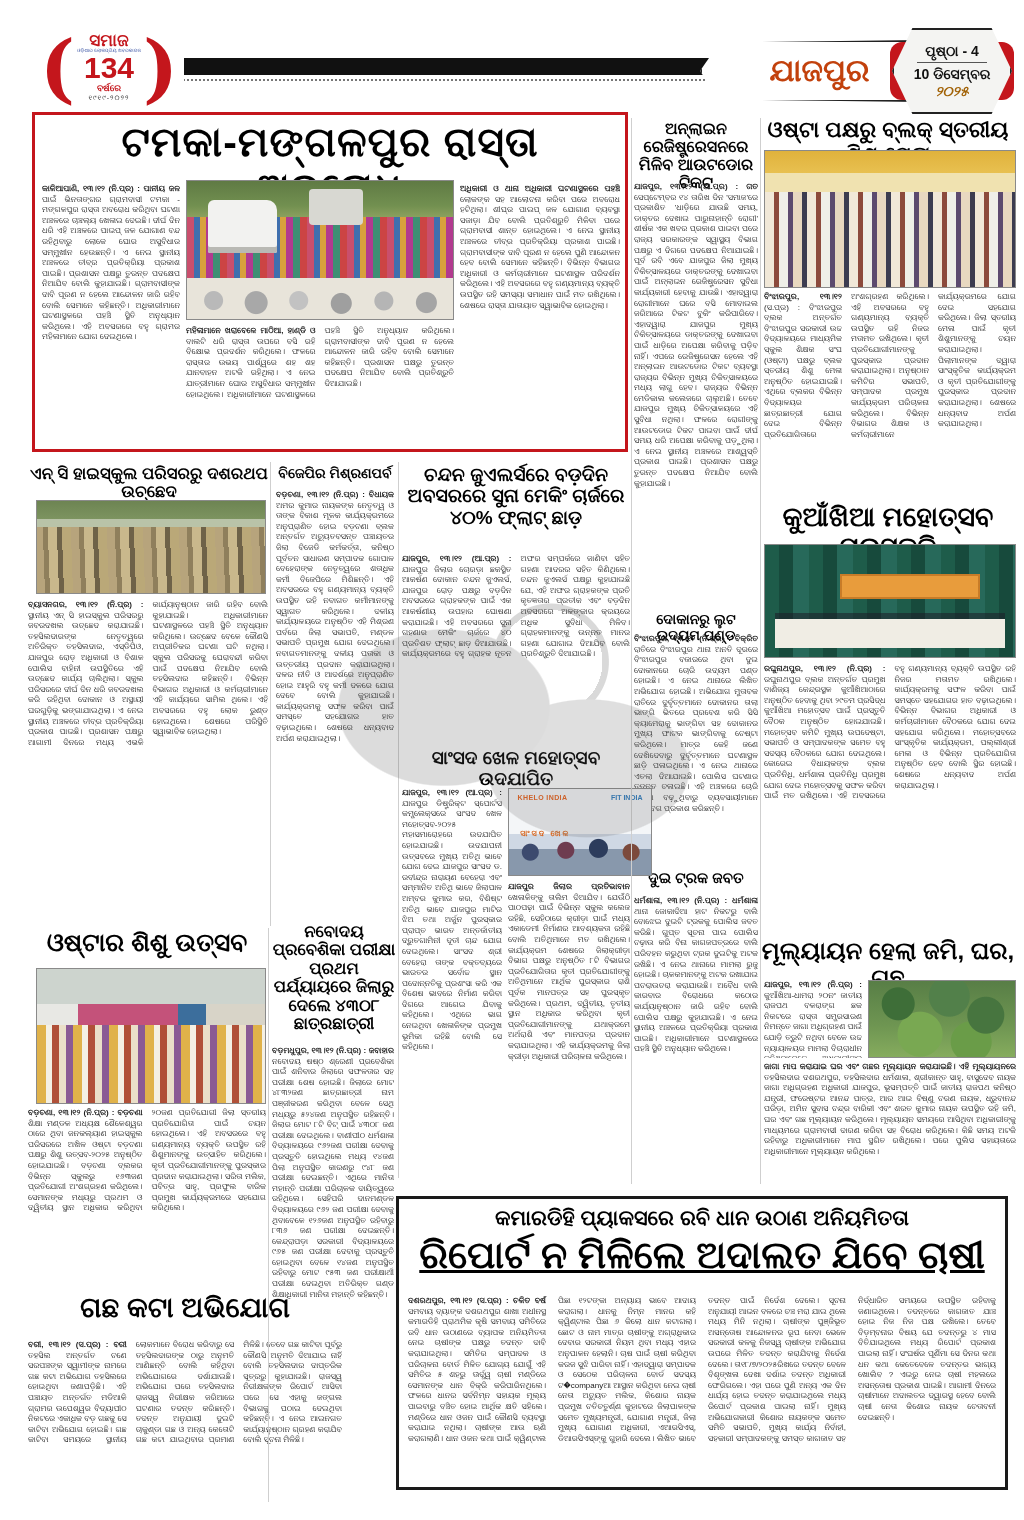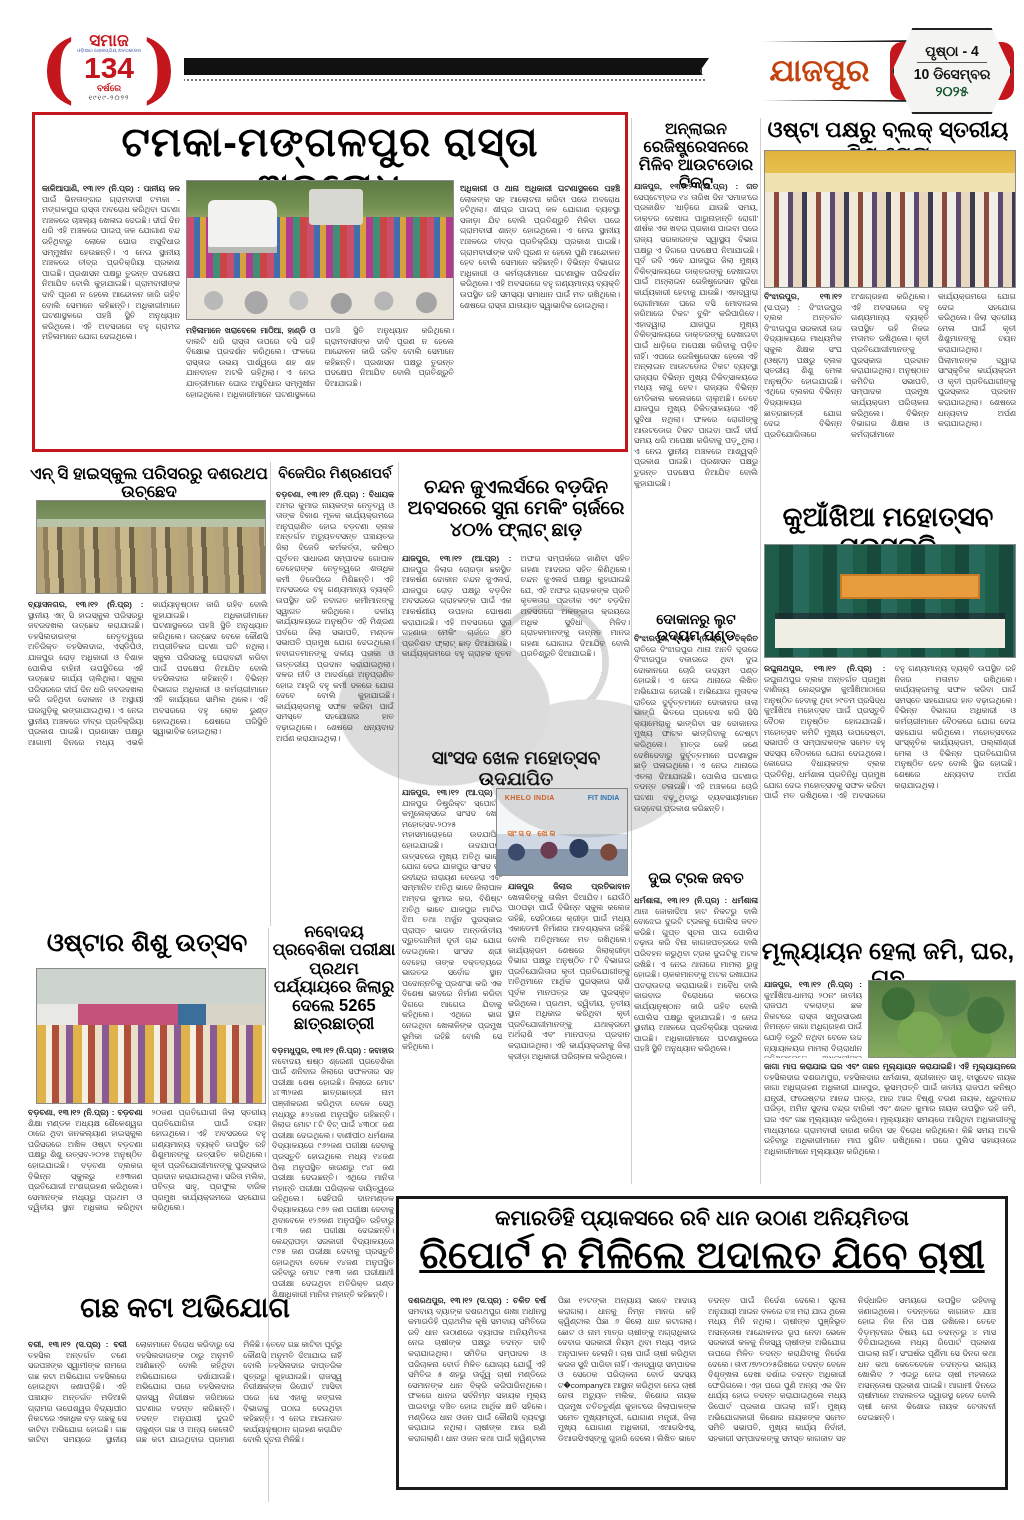--- a/index.html
+++ b/index.html
@@ -18,21 +18,21 @@
   .logo-yrs{color:#222;font-size:7px;letter-spacing:1px;line-height:9px;}
   #ed-banner{position:absolute;left:700px;top:40px;width:215px;height:58px;background:#fff;border:2px solid #222;
      clip-path:polygon(0 50%,9% 4%,100% 0,100% 100%,9% 96%);display:flex;align-items:center;justify-content:center;}
   #ed-banner span{font-size:31px;font-weight:bold;color:#c2410c;padding-left:20px;}
   #date-badge{position:absolute;left:888px;top:28px;width:128px;height:86px;}
   #date-badge .wing{position:absolute;top:14px;width:124px;height:58px;background:#c4161c;border-radius:12px;left:2px;}
   #date-badge .hex{position:absolute;left:4px;top:0;width:120px;height:86px;background:#f4f4f2;border:2px solid #222;box-sizing:border-box;
      clip-path:polygon(17% 0,83% 0,100% 50%,83% 100%,17% 100%,0 50%);display:flex;flex-direction:column;align-items:center;justify-content:center;}
   .badge-page{font-size:14px;font-weight:bold;color:#111;border-bottom:1px solid #555;padding:0 8px 2px;}
   .badge-d1{font-size:14px;font-weight:bold;color:#111;margin-top:3px;}
-  .badge-d2{font-size:14px;font-weight:bold;color:#14532d;}
+  .badge-d2{font-size:14px;font-weight:bold;color:#a16207;font-style:italic;}
   
   .hd{position:absolute;font-weight:bold;color:#000;text-align:center;line-height:1.12;font-family:"Liberation Sans",sans-serif;}
   .bt{position:absolute;font-size:8px;line-height:10.6px;text-align:justify;color:#1c1c1c;overflow:hidden;}
   .bt::first-line{font-weight:bold;}
   .c2{column-count:2;column-gap:9px;}
   .c3{column-count:3;column-gap:9px;}
   .c4{column-count:4;column-gap:12px;}
   .vr{position:absolute;width:1px;background:#cfcfcf;}
   #leadbox{position:absolute;left:32px;top:112px;width:596px;height:340px;border:3px solid #c4161c;box-sizing:border-box;background:#fff;}
   #bannerbox{position:absolute;left:396px;top:1196px;width:612px;height:294px;border:3px solid #1a1a1a;box-sizing:border-box;background:#fff;}
@@ -163,38 +163,38 @@
     <div class="ph ph-police" style="left:36px;top:500px;width:230px;height:94px;"></div>
     <div class="bt c2" style="left:28px;top:600px;width:240px;height:326px;">ବ୍ୟାସନଗର, ୧୩।୧୨ (ନି.ପ୍ର) : ସ୍ଥାନୀୟ ଏନ୍ ସି ହାଇସ୍କୁଲ ପରିସରରୁ ଜବରଦଖଲ ଉଚ୍ଛେଦ କରାଯାଇଛି। ତହସିଲଦାରଙ୍କ ନେତୃତ୍ୱରେ ଅତିରିକ୍ତ ତହସିଲଦାର, ଏସ୍‌ଡିପିଓ, ଯାଜପୁର ରୋଡ଼ ଅଧିକାରୀ ଓ ବିଶାଳ ପୋଲିସ ବାହିନୀ ଉପସ୍ଥିତିରେ ଏହି ଉଚ୍ଛେଦ କାର୍ଯ୍ୟ ଚାଲିଥିଲା। ସ୍କୁଲ ପରିସରରେ ଦୀର୍ଘ ଦିନ ଧରି ଜବରଦଖଲ କରି ରହିଥିବା ଦୋକାନ ଓ ଅସ୍ଥାୟୀ ଘରଗୁଡ଼ିକୁ ଭଙ୍ଗାଯାଇଥିଲା। ଏ ନେଇ ସ୍ଥାନୀୟ ଅଞ୍ଚଳରେ ତୀବ୍ର ପ୍ରତିକ୍ରିୟା ପ୍ରକାଶ ପାଇଛି। ପ୍ରଶାସନ ପକ୍ଷରୁ ଆଗାମୀ ଦିନରେ ମଧ୍ୟ ଏଭଳି କାର୍ଯ୍ୟାନୁଷ୍ଠାନ ଜାରି ରହିବ ବୋଲି କୁହାଯାଇଛି। ଅଧିକାରୀମାନେ ଘଟଣାସ୍ଥଳରେ ପହଞ୍ଚି ସ୍ଥିତି ଅନୁଧ୍ୟାନ କରିଥିଲେ। ଉଚ୍ଛେଦ ବେଳେ କୌଣସି ଅପ୍ରୀତିକର ଘଟଣା ଘଟି ନଥିଲା। ସ୍କୁଲ ପରିସରକୁ ଘେରାବନ୍ଦୀ କରିବା ପାଇଁ ପଦକ୍ଷେପ ନିଆଯିବ ବୋଲି ତହସିଲଦାର କହିଛନ୍ତି। ବିଭିନ୍ନ ବିଭାଗର ଅଧିକାରୀ ଓ କର୍ମଚାରୀମାନେ ଏହି କାର୍ଯ୍ୟରେ ସାମିଲ ଥିଲେ। ଏହି ଅବସରରେ ବହୁ ଲୋକ ରୁଣ୍ଡ ହୋଇଥିଲେ। ଶେଷରେ ପରିସ୍ଥିତି ସ୍ୱାଭାବିକ ହୋଇଥିଲା।</div>
   </div>
 
   <div>
     <div class="hd" style="left:276px;top:466px;width:118px;font-size:14px;text-align:center;">ବିଜେପିର ମିଶ୍ରଣପର୍ବ</div>
     <div class="bt" style="left:276px;top:490px;width:118px;height:436px;">ବଡ଼ଚଣା, ୧୩।୧୨ (ନି.ପ୍ର) : ବିଧାୟକ ଅମର କୁମାର ନାୟକଙ୍କ ନେତୃତ୍ୱ ଓ ତାଙ୍କ ବିକାଶ ମୂଳକ କାର୍ଯ୍ୟକ୍ରମରେ ଅନୁପ୍ରାଣିତ ହୋଇ ବଡ଼ଚଣା ବ୍ଲକ ଅନ୍ତର୍ଗତ ଅଚ୍ୟୁତବସନ୍ତ ପଞ୍ଚାୟତର ଜିଲା ବିଜେଡି କର୍ମକର୍ତ୍ତା, କନିଷ୍ଠ ପୂର୍ବତନ ସାଧାରଣ ସମ୍ପାଦକ ଗୋପାଳ ବେହେରାଙ୍କ ନେତୃତ୍ୱରେ ଶତାଧିକ କର୍ମୀ ବିଜେପିରେ ମିଶିଛନ୍ତି। ଏହି ଅବସରରେ ବହୁ ଗଣ୍ୟମାନ୍ୟ ବ୍ୟକ୍ତି ଉପସ୍ଥିତ ରହି ନବାଗତ କର୍ମୀମାନଙ୍କୁ ସ୍ୱାଗତ କରିଥିଲେ। ଦଳୀୟ କାର୍ଯ୍ୟାଳୟରେ ଅନୁଷ୍ଠିତ ଏହି ମିଶ୍ରଣ ପର୍ବରେ ଜିଲା ସଭାପତି, ମଣ୍ଡଳ ସଭାପତି ପ୍ରମୁଖ ଯୋଗ ଦେଇଥିଲେ। ନବାଗତମାନଙ୍କୁ ଦଳୀୟ ପତାକା ଓ ଉତ୍ତରୀୟ ପ୍ରଦାନ କରାଯାଇଥିଲା। ଦଳର ନୀତି ଓ ଆଦର୍ଶରେ ଅନୁପ୍ରାଣିତ ହୋଇ ଆହୁରି ବହୁ କର୍ମୀ ଦଳରେ ଯୋଗ ଦେବେ ବୋଲି କୁହାଯାଇଛି। କାର୍ଯ୍ୟକ୍ରମକୁ ସଫଳ କରିବା ପାଇଁ ସମସ୍ତେ ସହଯୋଗର ହାତ ବଢ଼ାଇଥିଲେ। ଶେଷରେ ଧନ୍ୟବାଦ ଅର୍ପଣ କରାଯାଇଥିଲା।</div>
   </div>
 
   <div>
-    <div class="hd" style="left:402px;top:464px;width:228px;font-size:19px;margin-top:12px;">ଚନ୍ଦନ ଜୁଏଲର୍ସରେ ବଡ଼ଦିନ ଅବସରରେ ସୁନା ମେକିଂ ଚାର୍ଜରେ ୪୦% ଫ୍ଲାଟ୍ ଛାଡ଼</div>
+    <div class="hd" style="left:402px;top:464px;width:228px;font-size:19px;">ଚନ୍ଦନ ଜୁଏଲର୍ସରେ ବଡ଼ଦିନ ଅବସରରେ ସୁନା ମେକିଂ ଚାର୍ଜରେ ୪୦% ଫ୍ଲାଟ୍ ଛାଡ଼</div>
     <div class="bt c2" style="left:402px;top:554px;width:228px;height:190px;">ଯାଜପୁର, ୧୩।୧୨ (ଆ.ପ୍ର) : ଯାଜପୁର ଜିଲାର ଚୋରଡ଼ା ଛକସ୍ଥିତ ଆକର୍ଷଣ ଦୋକାନ ଚନ୍ଦନ ଜୁଏଲର୍ସ, ଯାଜପୁର ରୋଡ଼ ପକ୍ଷରୁ ବଡ଼ଦିନ ଅବସରରେ ଗ୍ରାହକଙ୍କ ପାଇଁ ଏକ ଆକର୍ଷଣୀୟ ଉପହାର ଘୋଷଣା କରାଯାଇଛି। ଏହି ଅବସରରେ ସୁନା ଗହଣାର ମେକିଂ ଚାର୍ଜରେ ୪୦ ପ୍ରତିଶତ ଫ୍ଲାଟ୍ ଛାଡ଼ ଦିଆଯାଉଛି। କାର୍ଯ୍ୟକ୍ରମରେ ବହୁ ଗ୍ରାହକ ନୂତନ ଅଫର ସମ୍ପର୍କରେ ଜାଣିବା ସହିତ ଗହଣା ଆଦରର ସହିତ କିଣିଥିଲେ। ଚନ୍ଦନ ଜୁଏଲର୍ସ ପକ୍ଷରୁ କୁହାଯାଇଛି ଯେ, ଏହି ଅଫର ଗ୍ରାହକଙ୍କ ପ୍ରତି କୃତଜ୍ଞତାର ପ୍ରତୀକ ଏବଂ ବଡ଼ଦିନ ଅବସରରେ ଅଳଙ୍କାର କ୍ରୟରେ ଅଧିକ ସୁବିଧା ମିଳିବ। ଗ୍ରାହକମାନଙ୍କୁ ଉନ୍ନତ ମାନର ଗହଣା ଯୋଗାଇ ଦିଆଯିବ ବୋଲି ପ୍ରତିଶ୍ରୁତି ଦିଆଯାଇଛି।</div>
   </div>
 
   <div>
     <div class="hd" style="left:634px;top:612px;width:124px;font-size:14px;">ଦୋକାନରୁ ଲୁଟ ଉଦ୍ୟମ ପଣ୍ଡ</div>
     <div class="bt" style="left:634px;top:634px;width:124px;height:232px;">ବିଂଝାରପୁର, ୧୩।୧୨ (ନି.ପ୍ର) : ବିକ୍ରିତ ରାତିରେ ବିଂଝାରପୁର ଥାନା ଅନତି ଦୂରରେ ବିଂଝାରପୁର ବଜାରରେ ଥିବା ଦୁଇ ଦୋକାନରେ ଚୋରି ଉଦ୍ୟମ ପଣ୍ଡ ହୋଇଛି। ଏ ନେଇ ଥାନାରେ ଲିଖିତ ଅଭିଯୋଗ ହୋଇଛି। ଅଭିଯୋଗ ମୁତାବକ ରାତିରେ ଦୁର୍ବୃତ୍ତମାନେ ଦୋକାନର ତାଲା ଭାଙ୍ଗି ଭିତରେ ପ୍ରବେଶ କରି ସିସି କ୍ୟାମେରାକୁ ଭାଙ୍ଗିବା ସହ ଦୋକାନର ମୁଖ୍ୟ ଫାଟକ ଭାଙ୍ଗିବାକୁ ଚେଷ୍ଟା କରିଥିଲେ। ମାତ୍ର କେହି ଜଣେ ଦେଖିଦେବାରୁ ଦୁର୍ବୃତ୍ତମାନେ ଘଟଣାସ୍ଥଳ ଛାଡ଼ି ପଳାଇଥିଲେ। ଏ ନେଇ ଥାନାରେ ଏତଲା ଦିଆଯାଇଛି। ପୋଲିସ ଘଟଣାର ତଦନ୍ତ ଚଳାଇଛି। ଏହି ଅଞ୍ଚଳରେ ଚୋରି ଘଟଣା ବଢ଼ୁଥିବାରୁ ବ୍ୟବସାୟୀମାନେ ଉଦ୍‌ବେଗ ପ୍ରକାଶ କରିଛନ୍ତି।</div>
   </div>
 
   <div>
     <div class="hd" style="left:634px;top:870px;width:124px;font-size:15px;">ଦୁଇ ଟ୍ରକ ଜବତ</div>
     <div class="bt" style="left:634px;top:896px;width:124px;height:288px;">ଧର୍ମଶାଳା, ୧୩।୧୨ (ନି.ପ୍ର) : ଧର୍ମଶାଳା ଥାନା ଜୋକାଦିଆ ହାଟ ନିକଟରୁ ବାଲି ବୋଝେଇ ଦୁଇଟି ଟ୍ରକକୁ ପୋଲିସ ଜବତ କରିଛି। ଗୁପ୍ତ ସୂଚନା ପାଇ ପୋଲିସ ଚଢ଼ାଉ କରି ବିନା କାଗଜପତ୍ରରେ ବାଲି ପରିବହନ କରୁଥିବା ଟ୍ରକ ଦୁଇଟିକୁ ଅଟକ ରଖିଛି। ଏ ନେଇ ଥାନାରେ ମାମଲା ରୁଜୁ ହୋଇଛି। ଚାଳକମାନଙ୍କୁ ଅଟକ ରଖାଯାଇ ପଚରାଉଚରା କରାଯାଉଛି। ଅବୈଧ ବାଲି କାରବାର ବିରୋଧରେ କଠୋର କାର୍ଯ୍ୟାନୁଷ୍ଠାନ ଜାରି ରହିବ ବୋଲି ପୋଲିସ ପକ୍ଷରୁ କୁହାଯାଇଛି। ଏ ନେଇ ସ୍ଥାନୀୟ ଅଞ୍ଚଳରେ ପ୍ରତିକ୍ରିୟା ପ୍ରକାଶ ପାଇଛି। ଅଧିକାରୀମାନେ ଘଟଣାସ୍ଥଳରେ ପହଞ୍ଚି ସ୍ଥିତି ଅନୁଧ୍ୟାନ କରିଥିଲେ।</div>
   </div>
 
   <div>
     <div class="hd" style="left:400px;top:748px;width:232px;font-size:18.5px;">ସାଂସଦ ଖେଳ ମହୋତ୍ସବ ଉଦଯାପିତ</div>
     <div class="bt" style="left:402px;top:788px;width:100px;height:390px;">ଯାଜପୁର, ୧୩।୧୨ (ଆ.ପ୍ର) : ଯାଜପୁର ଡିଷ୍ଟ୍ରିକ୍ଟ ସ୍ପୋର୍ଟସ କମ୍ପ୍ଲେକ୍ସରେ ସାଂସଦ ଖେଳ ମହୋତ୍ସବ-୨୦୨୫ ମହାସମାରୋହରେ ଉଦଯାପିତ ହୋଇଯାଇଛି। ଉଦଯାପନୀ ଉତ୍ସବରେ ମୁଖ୍ୟ ଅତିଥି ଭାବେ ଯୋଗ ଦେଇ ଯାଜପୁର ସାଂସଦ ଡ. ରବୀନ୍ଦ୍ର ନାରାୟଣ ବେହେରା ଏବଂ ସମ୍ମାନିତ ଅତିଥି ଭାବେ ଜିଲାପାଳ ଅମ୍ବର କୁମାର କର, ବିଶିଷ୍ଟ ଅତିଥି ଭାବେ ଯାଜପୁର ମାଟିର ଝିଅ ତଥା ଅର୍ଜୁନ ପୁରସ୍କାର ପ୍ରାପ୍ତ ଭାରତ ଅନ୍ତର୍ଜାତୀୟ ଦ୍ରୁତଗାମିନୀ ଦୂତୀ ଚାନ୍ଦ ଯୋଗ ଦେଇଥିଲେ। ସାଂସଦ ଶ୍ରୀ ବେହେରା ତାଙ୍କ ବକ୍ତବ୍ୟରେ ଭାରତର ସର୍ବୋଚ୍ଚ ସ୍ଥାନ ପଦୋନ୍ନତିକୁ ପ୍ରଶଂସା କରି ଏକ ବିଶେଷ ଭାବରେ ନିର୍ମାଣ କରିବା ଦିଗରେ ଆଗେଇ ଯିବାକୁ କହିଥିଲେ। ଏଥିରେ ଭାଗ ନେଇଥିବା ଖେଳାଳିଙ୍କ ପ୍ରମୁଖ ଭୂମିକା ରହିଛି ବୋଲି ସେ କହିଥିଲେ।</div>
-    <div class="ph ph-khelo" style="left:496px;top:788px;width:132px;height:88px;text-align:center;">
+    <div class="ph ph-khelo" style="left:508px;top:788px;width:144px;height:88px;text-align:center;">
       <span class="kh-lab">KHELO INDIA</span>
       <span class="fit-lab">FIT INDIA</span>
       <span class="kh-ban">ସାଂସଦ ଖେଳ</span>
       <div class="row"></div>
     </div>
     <div class="bt" style="left:508px;top:882px;width:122px;height:296px;">ଯାଜପୁର ଜିଲାର ପ୍ରତିଭାବାନ ଖେଳାଳିଙ୍କୁ ତାଲିମ ଦିଆଯିବ। ଯେଉଁଠି ପାଠପଢ଼ା ପାଇଁ ବିଭିନ୍ନ ସ୍କୁଲ କଲେଜ ରହିଛି, ସେହିଠାରେ କ୍ରୀଡ଼ା ପାଇଁ ମଧ୍ୟ ଏକାଡେମୀ ନିର୍ମାଣର ଆବଶ୍ୟକତା ରହିଛି ବୋଲି ଅତିଥିମାନେ ମତ ରଖିଥିଲେ। କାର୍ଯ୍ୟକ୍ରମ ଶେଷରେ ଜିଲାକ୍ରୀଡ଼ା ବିଭାଗ ପକ୍ଷରୁ ଅନୁଷ୍ଠିତ ୮ଟି ବିଭାଗର ପ୍ରତିଯୋଗିତାର କୃତୀ ପ୍ରତିଯୋଗୀଙ୍କୁ ଅତିଥିମାନେ ଆର୍ଥିକ ପୁରସ୍କାର ରାଶି ପୂର୍ବକ ମାନପତ୍ର ସହ ପୁରସ୍କୃତ କରିଥିଲେ। ପ୍ରଥମ, ଦ୍ୱିତୀୟ, ତୃତୀୟ ସ୍ଥାନ ଅଧିକାର କରିଥିବା କୃତୀ ପ୍ରତିଯୋଗୀମାନଙ୍କୁ ଯଥାକ୍ରମେ ଅର୍ଥରାଶି ଏବଂ ମାନପତ୍ର ପ୍ରଦାନ କରାଯାଇଥିଲା। ଏହି କାର୍ଯ୍ୟକ୍ରମକୁ ଜିଲା କ୍ରୀଡ଼ା ଅଧିକାରୀ ପରିଚାଳନା କରିଥିଲେ।</div>
   </div>
 
   <div>
     <div class="hd" style="left:760px;top:938px;width:256px;font-size:24px;">ମୂଲ୍ୟାୟନ ହେଲା ଜମି, ଘର, ଗଛ</div>
@@ -205,21 +205,21 @@
 
   <div>
     <div class="hd" style="left:28px;top:928px;width:238px;font-size:25px;">ଓଷ୍ଟାର ଶିଶୁ ଉତ୍ସବ</div>
     <div class="ph ph-kids" style="left:36px;top:968px;width:230px;height:136px;">
       <div class="rowk"></div>
     </div>
     <div class="bt c2" style="left:28px;top:1108px;width:238px;height:180px;">ବଡ଼ଚଣା, ୧୩।୧୨ (ନି.ପ୍ର) : ବଡ଼ଚଣା ଶିକ୍ଷା ମଣ୍ଡଳ ଅଧ୍ୟକ୍ଷ ଶୈଳେଶ୍ୱର ଠାରେ ଥିବା ଜନକଲ୍ୟାଣ ହାଇସ୍କୁଲ ପରିସରରେ ଅଖିଳ ଓଷ୍ଟା ବଡ଼ଚଣା ପକ୍ଷରୁ ଶିଶୁ ଉତ୍ସବ-୨୦୨୫ ଅନୁଷ୍ଠିତ ହୋଇଯାଇଛି। ବଡ଼ଚଣା ବ୍ଲକର ବିଭିନ୍ନ ସ୍କୁଲରୁ ୧୬୩ଜଣ ପ୍ରତିଯୋଗୀ ଅଂଶଗ୍ରହଣ କରିଥିଲେ। ସେମାନଙ୍କ ମଧ୍ୟରୁ ପ୍ରଥମ ଓ ଦ୍ୱିତୀୟ ସ୍ଥାନ ଅଧିକାର କରିଥିବା ୨୦ଜଣ ପ୍ରତିଯୋଗୀ ଜିଲା ସ୍ତରୀୟ ପ୍ରତିଯୋଗିତା ପାଇଁ ଚୟନ ହୋଇଥିଲେ। ଏହି ଅବସରରେ ବହୁ ଗଣ୍ୟମାନ୍ୟ ବ୍ୟକ୍ତି ଉପସ୍ଥିତ ରହି ଶିଶୁମାନଙ୍କୁ ଉତ୍ସାହିତ କରିଥିଲେ। କୃତୀ ପ୍ରତିଯୋଗୀମାନଙ୍କୁ ପୁରସ୍କାର ପ୍ରଦାନ କରାଯାଇଥିଲା। ସରିତା ମଲିକ, ପବିତ୍ର ସାହୁ, ପ୍ରଫୁଲ ବାରିକ ପ୍ରମୁଖ କାର୍ଯ୍ୟକ୍ରମରେ ସହଯୋଗ କରିଥିଲେ।</div>
   </div>
 
   <div>
-    <div class="hd" style="left:272px;top:922px;width:124px;font-size:16.5px;">ନବୋଦୟ ପ୍ରବେଶିକା ପରୀକ୍ଷା ପ୍ରଥମ ପର୍ଯ୍ୟାୟରେ ଜିଲାରୁ ଦେଲେ 5265 ଛାତ୍ରଛାତ୍ରୀ</div>
+    <div class="hd" style="left:272px;top:922px;width:124px;font-size:16.5px;">ନବୋଦୟ ପ୍ରବେଶିକା ପରୀକ୍ଷା ପ୍ରଥମ ପର୍ଯ୍ୟାୟରେ ଜିଲାରୁ ଦେଲେ ୪୩୦୮ ଛାତ୍ରଛାତ୍ରୀ</div>
     <div class="bt" style="left:272px;top:1046px;width:122px;height:458px;">ବଡ଼ମଧୁପୁର, ୧୩।୧୨ (ନି.ପ୍ର) : ଜବାହାର ନବୋଦୟ ଷଷ୍ଠ ଶ୍ରେଣୀ ପ୍ରବେଶିକା ପାଇଁ ଶନିବାର ଜିଲାରେ ସଫଳତାର ସହ ପରୀକ୍ଷା ଶେଷ ହୋଇଛି। ଜିଲାରେ ମୋଟ ୪୮୩୨ଜଣ ଛାତ୍ରଛାତ୍ରୀ ନାମ ପଞ୍ଜୀକରଣ କରିଥିବା ବେଳେ ସେଥି ମଧ୍ୟରୁ ୫୨୪ଜଣ ଅନୁପସ୍ଥିତ ରହିଛନ୍ତି। ଜିଲାର ମୋଟ ୮ଟି ବିଟ୍ ପାଇଁ ୪୩୦୮ ଜଣ ପରୀକ୍ଷା ଦେଇଥିଲେ। ବାଣୀପୀଠ ଧର୍ମଶାଳା ବିଦ୍ୟାଳୟରେ ୯୬୨ଜଣ ପରୀକ୍ଷା ଦେବାକୁ ପ୍ରସ୍ତୁତି ହୋଇଥିଲେ ମଧ୍ୟ ୧୪ଜଣ ପିଲା ଅନୁପସ୍ଥିତ କାରଣରୁ ୯୪୮ ଜଣ ପରୀକ୍ଷା ଦେଇଛନ୍ତି। ଏଥିରେ ମାନିତା ମହାନ୍ତି ପରୀକ୍ଷା ପରିଚାଳକ ଦାୟିତ୍ୱରେ ରହିଥିଲେ। ସେହିପରି ଦାନମଣ୍ଡଳ ବିଦ୍ୟାଳୟରେ ୯୬୨ ଜଣ ପରୀକ୍ଷା ଦେବାକୁ ଥିବାବେଳେ ୧୨୬ଜଣ ଅନୁପସ୍ଥିତ ରହିବାରୁ ୮୩୬ ଜଣ ପରୀକ୍ଷା ଦେଇଛନ୍ତି। କେନ୍ଦ୍ରାପଡ଼ା ସରକାରୀ ବିଦ୍ୟାଳୟରେ ୯୬୫ ଜଣ ପରୀକ୍ଷା ଦେବାକୁ ପ୍ରସ୍ତୁତି ହୋଇଥିବା ବେଳେ ୧୪ଜଣ ଅନୁପସ୍ଥିତ ରହିବାରୁ ମୋଟ ୯୫୩ ଜଣ ପରୀକ୍ଷାର୍ଥୀ ପରୀକ୍ଷା ଦେଇଥିବା ଅତିରିକ୍ତ ଗଣ୍ଡ ଶିକ୍ଷାଧିକାରୀ ମାନିତା ମହାନ୍ତି କହିଛନ୍ତି।</div>
   </div>
 
   <div>
     <div class="hd" style="left:28px;top:1292px;width:314px;font-size:28px;">ଗଛ କଟା ଅଭିଯୋଗ</div>
     <div class="bt c3" style="left:28px;top:1340px;width:314px;height:164px;">ବରୀ, ୧୩।୧୨ (ସ.ପ୍ର) : ବରୀ ତହସିଲ ଅନ୍ତର୍ଗତ ଚଣେ ସରପଞ୍ଚଙ୍କ ସ୍ୱାମୀଙ୍କ ନାମରେ ଗଛ କଟା ଅଭିଯୋଗ ତହସିଲରେ ହୋଇଥିବା ଜଣାପଡ଼ିଛି। ଏହି ପଞ୍ଚାୟତ ଅନ୍ତର୍ଗତ ମଡିଆଳି ଗ୍ରାମର ଉପେଶ୍ୱର ବିଦ୍ୟାପୀଠ ନିକଟରେ ଏକାଧିକ ବଡ଼ ଗଛକୁ ସେ କାଟିବା ଅଭିଯୋଗ ହୋଇଛି। ଗଛ କାଟିବା ସମୟରେ ସ୍ଥାନୀୟ ଲୋକମାନେ ବିରୋଧ କରିବାରୁ ସେ ତହସିଲଦାରଙ୍କ ଠାରୁ ଅନୁମତି ଆଣିଛନ୍ତି ବୋଲି କହିଥିବା ଅଭିଯୋଗରେ ଦର୍ଶାଯାଇଛି। ଅଭିଯୋଗ ପରେ ତହସିଲଦାର ରାଜସ୍ୱ ନିରୀକ୍ଷକ ଜରିଆରେ ଘଟଣାର ତଦନ୍ତ କରିଛନ୍ତି। ତଦନ୍ତ ଅନୁଯାୟୀ ଦୁଇଟି ଚାକୁଣ୍ଡା ଗଛ ଓ ଅନ୍ୟ କେତୋଟି ଗଛ କଟା ଯାଇଥିବାର ପ୍ରମାଣ ମିଳିଛି। ତେବେ ଗଛ କାଟିବା ପୂର୍ବରୁ କୌଣସି ଅନୁମତି ଦିଆଯାଇ ନାହିଁ ବୋଲି ତହସିଲଦାର ଦାପ୍ତରିକ ସୂତ୍ରରୁ କୁହାଯାଇଛି। ରାଜସ୍ୱ ନିରୀକ୍ଷକଙ୍କ ରିପୋର୍ଟ ଆସିବା ପରେ ସେ ଏହାକୁ ଜଙ୍ଗଲ ବିଭାଗକୁ ପଠାଇ ଦେଇଥିବା କହିଛନ୍ତି। ଏ ନେଇ ଆଇନଗତ କାର୍ଯ୍ୟାନୁଷ୍ଠାନ ଗ୍ରହଣ କରାଯିବ ବୋଲି ସୂଚନା ମିଳିଛି।</div>
   </div>
 
   <div>
     <div id="bannerbox"></div>

